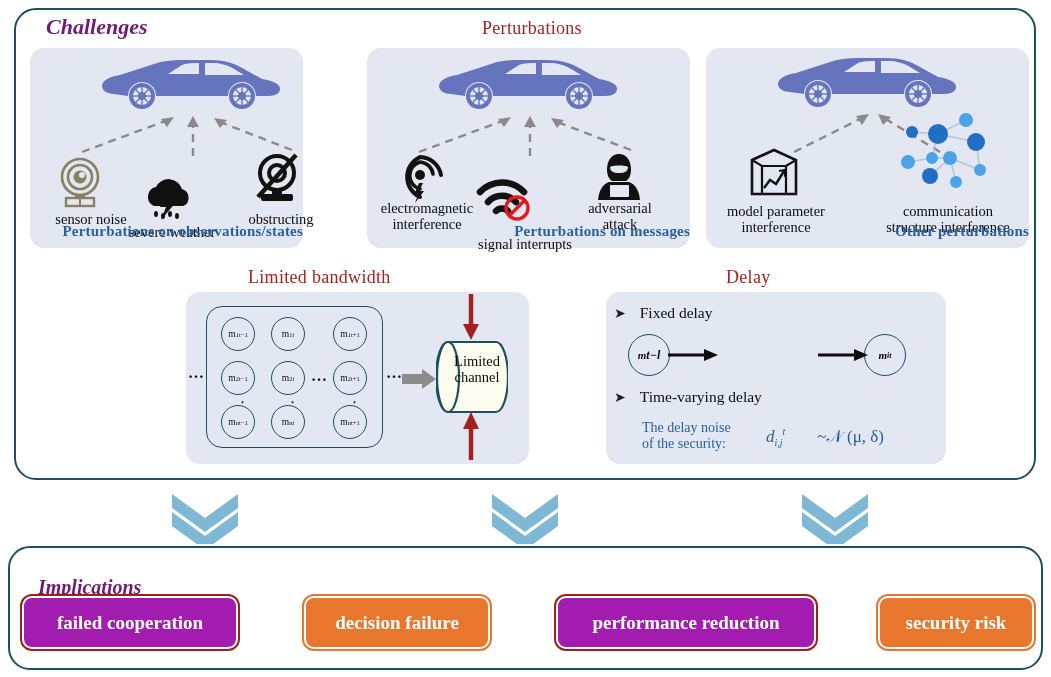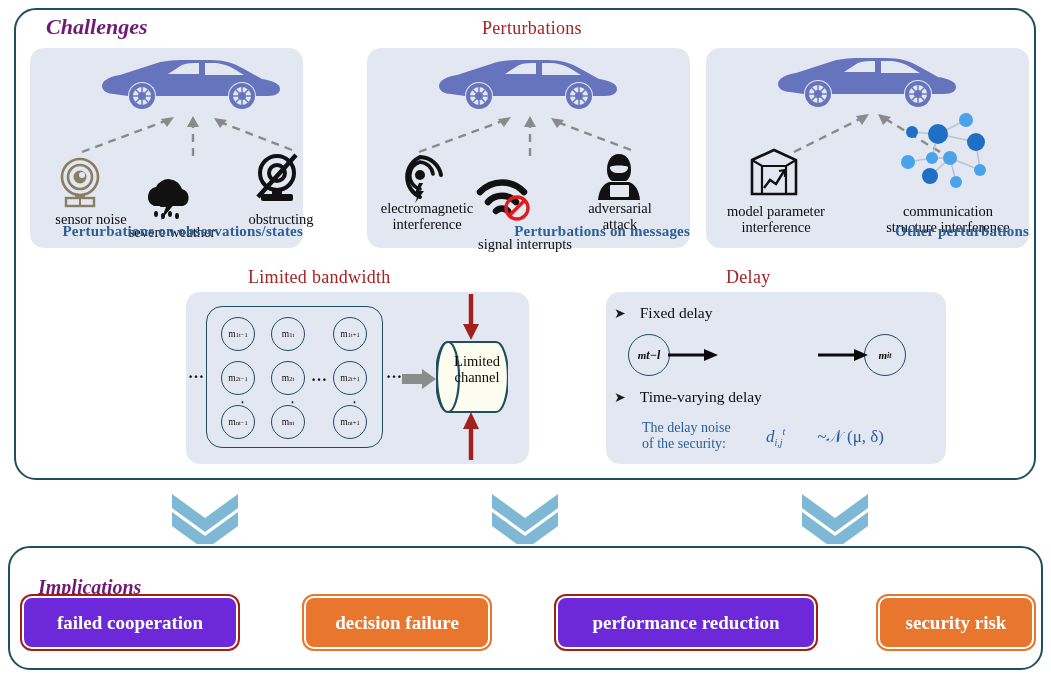--- a/index.html
+++ b/index.html
@@ -181,21 +181,21 @@
     border-radius: 10px;
     display: flex; align-items: center; justify-content: center;
     color: #ffffff;
     font-weight: bold;
     font-size: 19px;
     font-family: "Liberation Serif", serif;
     border: 2.5px solid #ffffff;
     outline: 2px solid currentColor;
     white-space: nowrap;
   }
-  .imp-dark { background: #6d28d9; color: #9e2118; }
+  .imp-dark { background: #a21caf; color: #9e2118; }
   .imp-orange { background: #e8762c; color: #e8762c; }
   .imp-chip > span { color: #ffffff; }
 </style>
 </head>
 <body>
 
 <div class="outer-box" id="challenges-box"></div>
 <div class="box-title" id="challenges-title">Challenges</div>
 <div class="section-title" id="perturbations-title">Perturbations</div>
 

